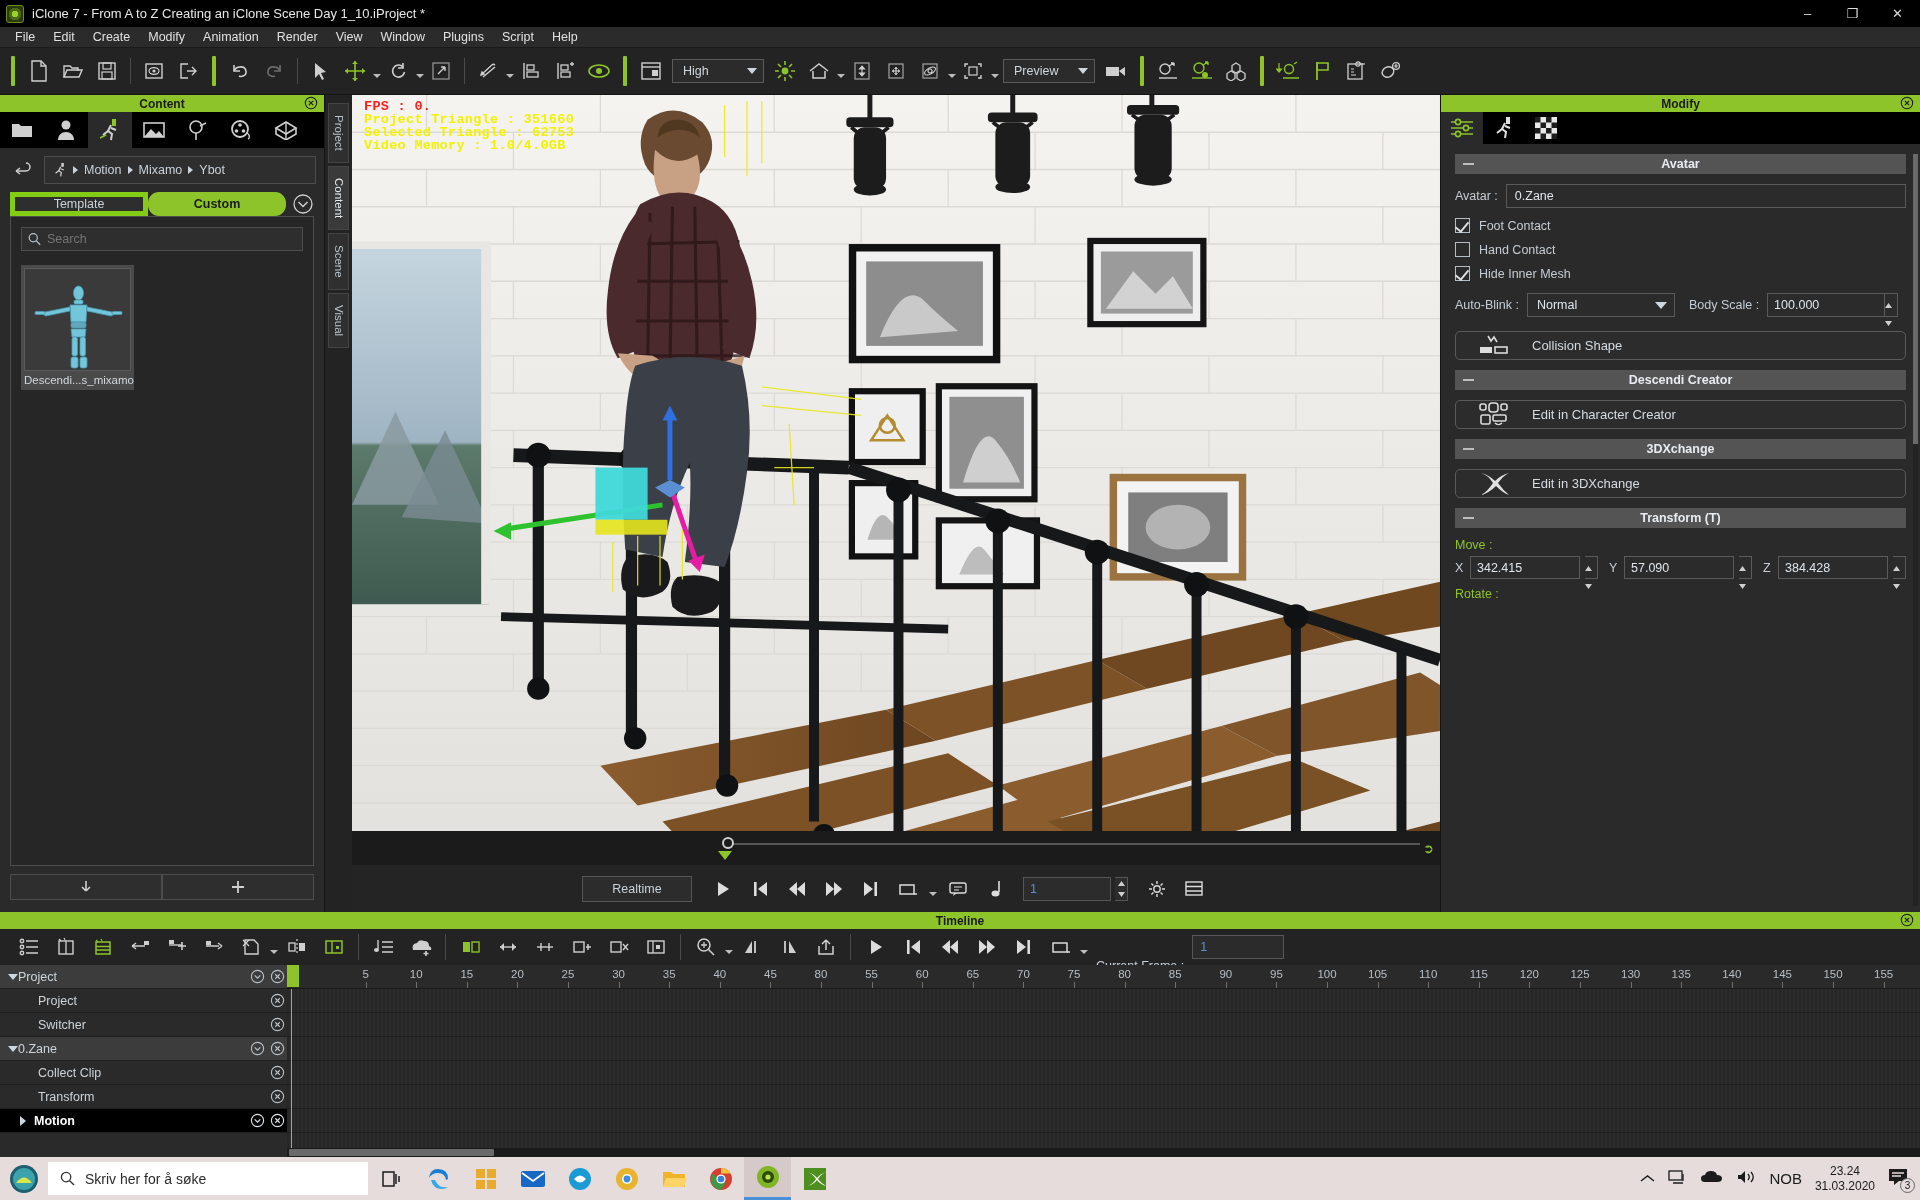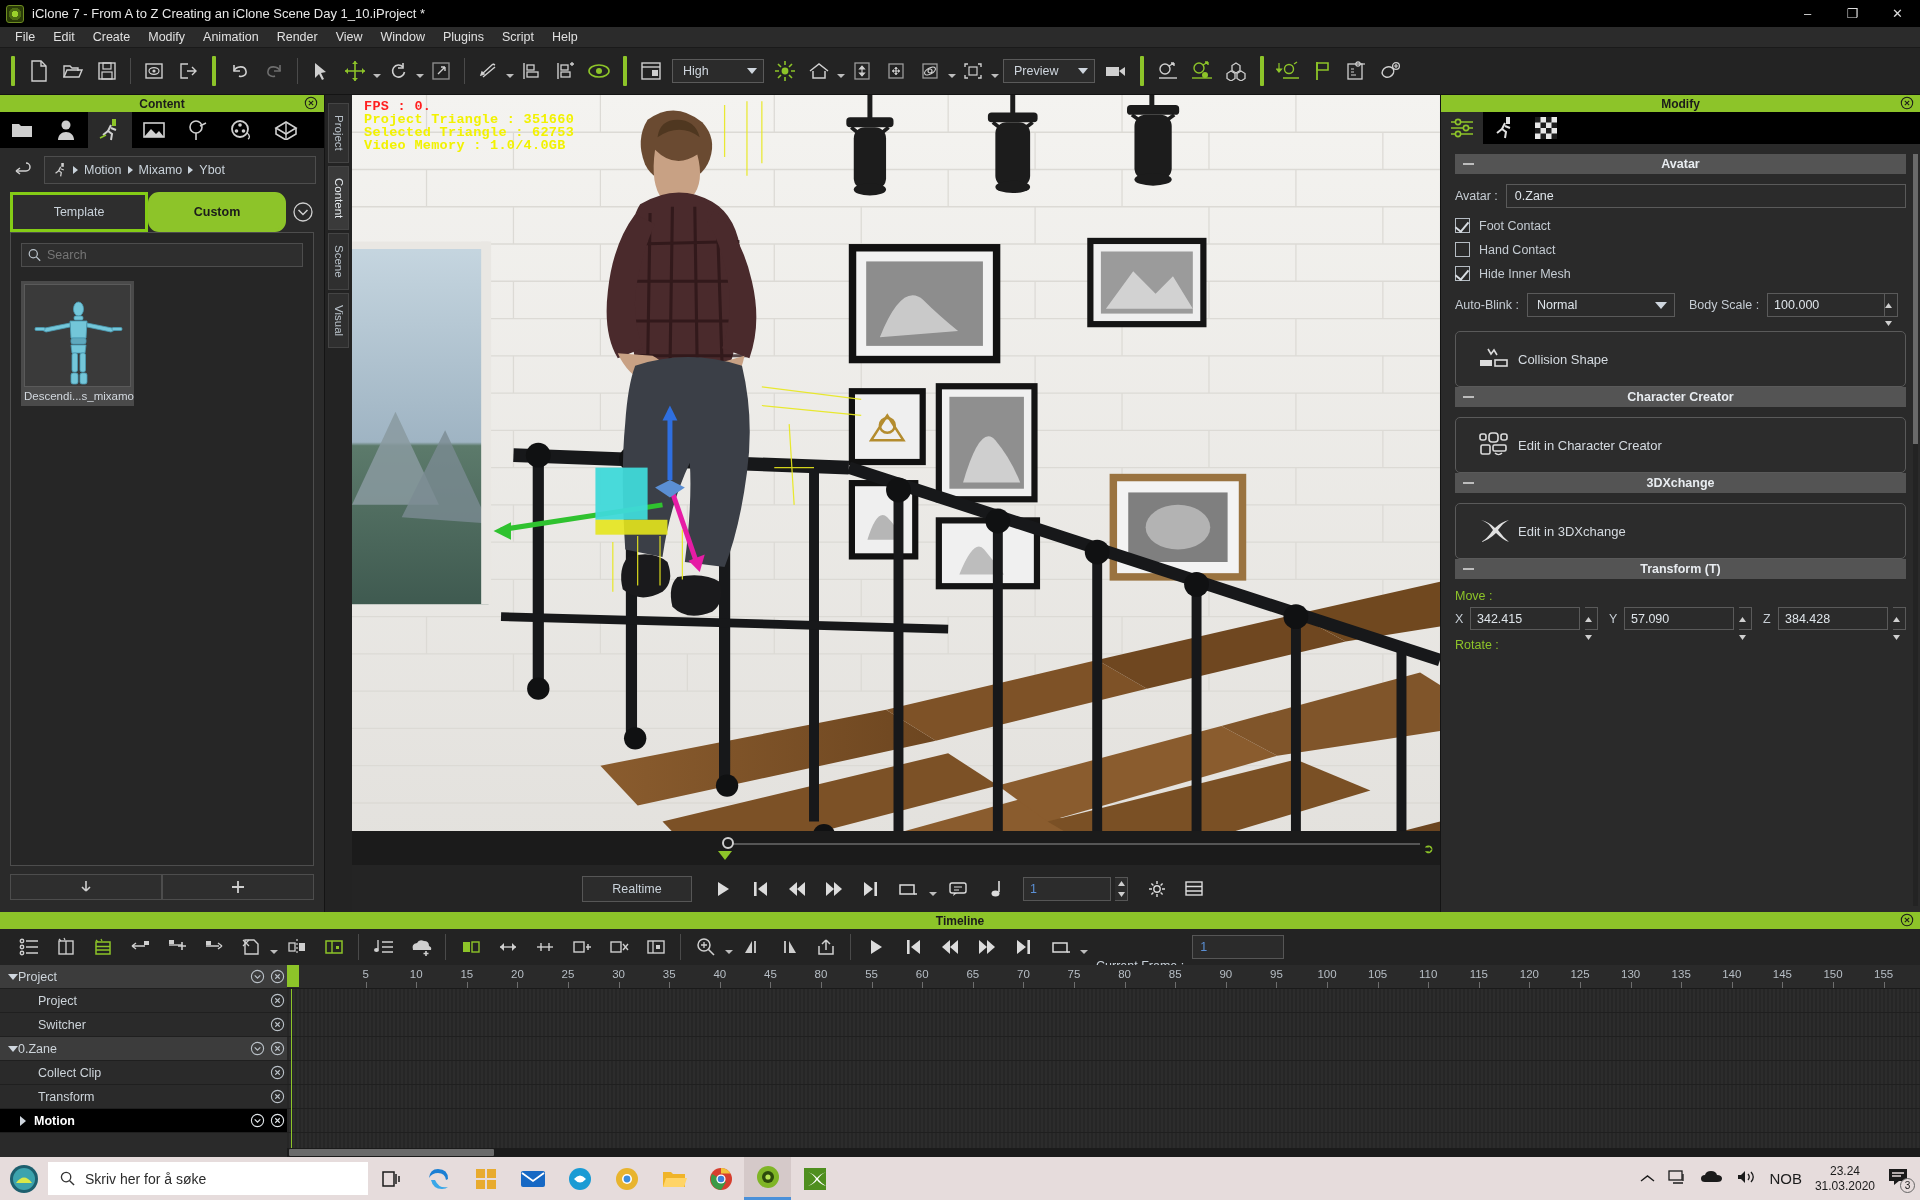--- a/index.html
+++ b/index.html
@@ -56,22 +56,22 @@
   .cat-tab { width:44px; height:36px; display:flex; align-items:center; justify-content:center;
     cursor:pointer; }
   .cat-tab.sel { background:#2a2a2a; }
   .breadrow { display:flex; align-items:center; padding:8px 8px 4px 10px; gap:8px; }
   .backbtn { width:26px; height:24px; display:flex; align-items:center; justify-content:center; cursor:pointer; }
   .breadcrumb { flex:1; height:28px; border:1px solid #4d4d4d; background:#2e2e2e;
     display:flex; align-items:center; gap:6px; padding:0 8px; color:#c9d2da; font-size:12.5px; }
   .bc-arrow { border-left:5px solid #c9d2da; border-top:4px solid transparent;
     border-bottom:4px solid transparent; }
   .tmpl-row { display:flex; align-items:center; padding:0 10px; gap:0; margin-top:4px; }
-  .tmpl-tab { flex:1; height:40px; display:flex; align-items:center; justify-content:center;
-    font-size:12.5px; color:#c9d2da; background:#2e2e2e; border:3px solid #84cc16; cursor:pointer; }
+  .tmpl-tab { flex:1; height:24px; display:flex; align-items:center; justify-content:center;
+    font-size:12.5px; color:#c9d2da; background:#2e2e2e; border:5px solid #84cc16; cursor:pointer; }
   .tmpl-tab.active { background:#8dc429; color:#1b1b1b; font-weight:bold; border-color:#8dc429;border-radius:11px; }
   .dd-circ { width:22px; height:22px; margin-left:6px; cursor:pointer; }
   .content-box { margin:0 10px 0 10px; border:1px solid #4d4d4d; background:#262626;
     flex:1; display:flex; flex-direction:column; }
   .searchbar { margin:10px; height:24px; border:1px solid #4d4d4d; background:#2e2e2e;
     display:flex; align-items:center; padding:0 6px; gap:6px; }
   .searchbar input { background:transparent; border:0; outline:none; color:#b9c2ca;
     font-size:12.5px; font-family:"Liberation Sans", sans-serif; width:100%; }
   .thumbgrid { padding:4px 10px; display:flex; flex-wrap:wrap; gap:6px; }
   .thumb { width:113px; background:#4a4a4a; padding:3px 3px 0 3px; cursor:pointer; }
@@ -141,22 +141,22 @@
   .chkrow { display:flex; align-items:center; margin-bottom:9px; cursor:pointer; }
   .chk { width:15px; height:15px; border:1px solid #b5bcc3; margin-right:9px; position:relative; }
   .chk.on::after { content:""; position:absolute; left:2px; top:0px; width:6px; height:11px;
     border-right:2px solid #d8dde2; border-bottom:2px solid #d8dde2; transform:rotate(40deg); }
   .chklab { color:#c5ccd3; font-size:12.5px; }
   .selectbox { height:24px; border:1px solid #5a5a5a; background:#2b2b2b; color:#dfe5ea;
     font-size:12.5px; display:flex; align-items:center; justify-content:space-between;
     padding:0 7px 0 9px; cursor:pointer; }
   .selectbox .ca { border-left:6px solid transparent; border-right:6px solid transparent;
     border-top:7px solid #cfd6de; }
-  .bigbtn { height:56px; border:1px solid #5a5a5a; border-radius:5px; background:#2c2c2c;
-    display:flex; align-items:center; padding-left:22px; gap:8px; cursor:pointer; }
+  .bigbtn { height:29px; border:1px solid #5a5a5a; border-radius:5px; background:#2c2c2c;
+    display:flex; align-items:center; padding-left:22px; gap:22px; margin-bottom:10px; cursor:pointer; }
   .bigbtn span.lb { color:#d5dbe1; font-size:13px; }
   .numrow { display:flex; align-items:center; gap:5px; margin-top:4px; }
   .numrow .ax { color:#c5ccd3; font-size:12.5px; width:10px; }
   .numfield { height:23px; flex:1; border:1px solid #5a5a5a; background:#2b2b2b;
     color:#dfe5ea; font-size:12.5px; display:flex; align-items:center; padding-left:6px; }
   .numspin { width:13px; height:23px; border:1px solid #5a5a5a; border-left:0; background:#2b2b2b;
     display:flex; flex-direction:column; }
   .movelabel { color:#8dc429; font-size:12.5px; margin-bottom:2px; }
   .mod-scroll { position:absolute; right:2px; top:10px; width:5px; bottom:6px; background:#232323; }
   .mod-scroll .thumbbar { position:absolute; top:0; width:5px; height:290px; background:#6a6a6a; }
@@ -981,21 +981,21 @@
         <svg width="32" height="24" viewBox="0 0 32 24">
           <path d="M10 2l3 5 3-4 3 5" fill="none" stroke="#dcdcdc" stroke-width="1.6"></path>
           <rect x="2" y="13" width="12" height="6" fill="#dcdcdc"></rect>
           <rect x="17" y="13" width="12" height="6" fill="none" stroke="#dcdcdc" stroke-width="1.6"></rect>
         </svg>
         <span class="lb">Collision Shape</span>
       </div>
 
       <div class="sect-head">
         <span class="minus"></span>
-        <span>Character Creator</span>
+        <span>Descendi Creator</span>
       </div>
 
       <div class="bigbtn">
         <svg width="32" height="26" viewBox="0 0 32 26">
           <g fill="none" stroke="#dcdcdc" stroke-width="1.6">
             <rect x="2" y="2" width="6" height="6" rx="2"></rect>
             <rect x="11" y="1" width="9" height="9" rx="3"></rect>
             <rect x="23" y="2" width="6" height="6" rx="2"></rect>
             <rect x="3" y="13" width="9" height="9" rx="1.5"></rect>
             <rect x="15" y="13" width="13" height="6" rx="1.5"></rect>

